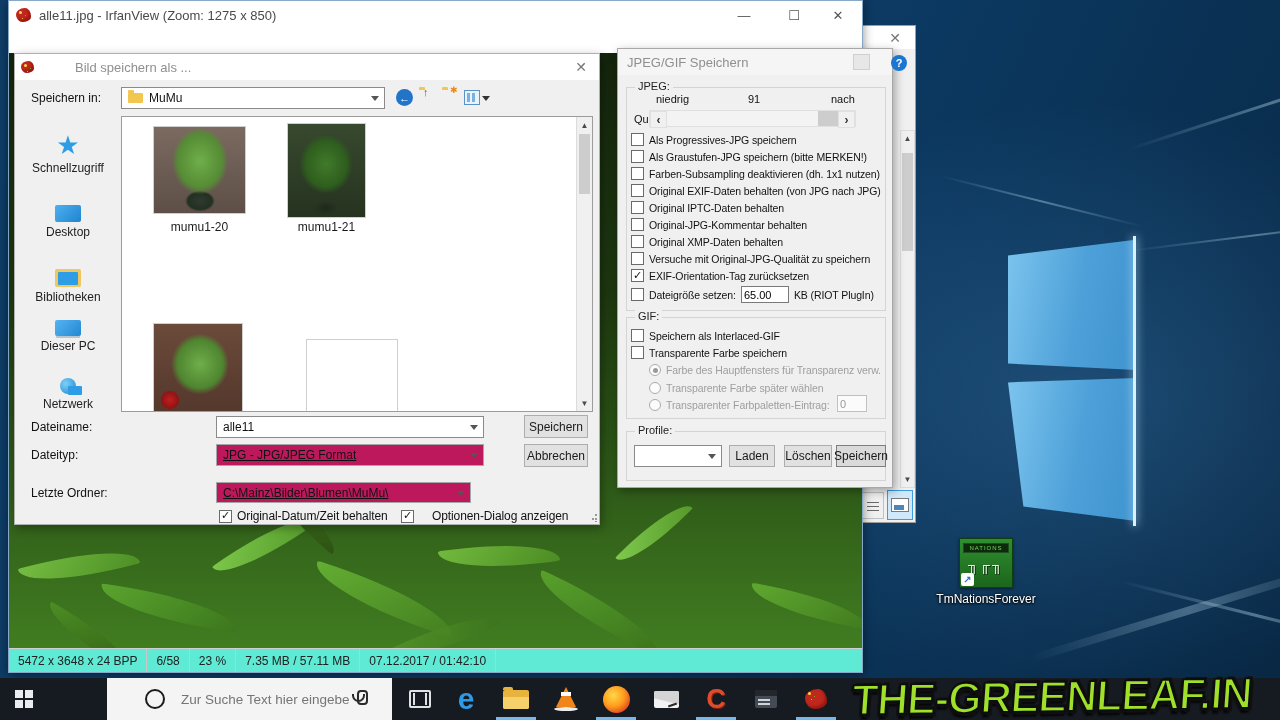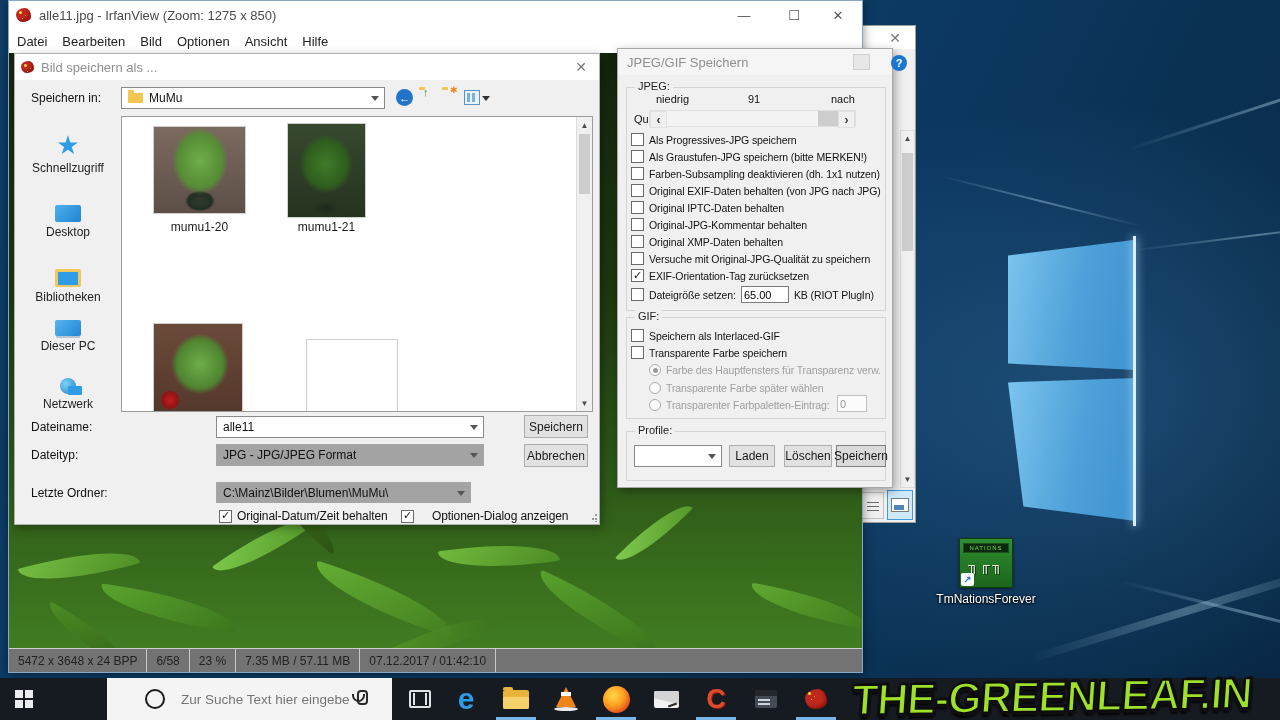--- a/index.html
+++ b/index.html
@@ -19,21 +19,21 @@
   .pane1{left:1008px;top:240px;width:128px;height:130px;clip-path:polygon(0 12%,98% 0,100% 3%,100% 100%,0 95%);}
   .pane2{left:1008px;top:378px;width:128px;height:146px;clip-path:polygon(0 3%,100% 0,100% 98%,12% 88%);}
   .pane-edge{left:1133px;top:236px;width:3px;height:290px;background:#d9f1ff;box-shadow:0 0 10px #bfe6ff;}
 
   
   .btn{position:absolute;background:#e1e1e1;border:1px solid #adadad;display:flex;align-items:center;
     justify-content:center;font-size:12px;color:#1a1a1a;box-sizing:border-box;}
   .btn.strong{background:#dadada;border-color:#7f7f7f;}
   .combo{position:absolute;background:#fff;border:1px solid #8a8a8a;display:flex;align-items:center;
     font-size:12px;color:#111;padding:0 6px;box-sizing:border-box;white-space:nowrap;overflow:hidden;}
-  .combo.gray{background:#a3a3a3;border-color:#a6a6a6;}
+  .combo.gray{background:#be185d;border-color:#a6a6a6;text-decoration:underline;}
   .carr{position:absolute;right:5px;top:50%;margin-top:-2px;width:0;height:0;
     border-left:4px solid transparent;border-right:4px solid transparent;border-top:5px solid #555;}
   .cb{width:13px;height:13px;background:#fff;border:1px solid #6a6a6a;box-sizing:border-box;flex:none;
     display:inline-flex;align-items:center;justify-content:center;font-size:11px;color:#111;}
   .cb.checked::before{content:"✓";font-weight:bold;margin-top:-1px;}
   .radio{width:12px;height:12px;border:1px solid #ababab;border-radius:50%;background:#fcfcfc;flex:none;
     display:inline-flex;align-items:center;justify-content:center;box-sizing:border-box;}
   .radio.sel::before{content:"";width:5px;height:5px;border-radius:50%;background:#9a9a9a;}
   .cbrow{position:absolute;display:flex;align-items:center;gap:5px;}
   .cbl{font-size:10.5px;color:#111;white-space:nowrap;letter-spacing:-0.1px;}
@@ -53,29 +53,29 @@
   .leaf{position:absolute;border-radius:4% 96% 4% 96%;}
 
   
   #main-window{position:absolute;left:8px;top:0;width:855px;height:673px;background:#fff;
     border:1px solid #88a8c8;box-sizing:border-box;box-shadow:0 2px 10px rgba(0,0,0,.45);}
   #main-title{height:28px;display:flex;align-items:center;background:#fff;font-size:13px;color:#4a4a4a;}
   #main-menu{position:absolute;left:0;top:28px;right:0;height:24px;background:#fff;display:flex;
     align-items:center;gap:15px;padding-left:8px;font-size:13px;color:#222;}
   #client{position:absolute;left:0;top:52px;width:853px;height:598px;overflow:hidden;
     background:linear-gradient(180deg,#14250c 0%,#1d3810 40%,#2e5a18 72%,#417d21 100%);}
-  #statusbar{position:absolute;left:0;bottom:0;right:0;height:23px;background:#737373;border-top:1px solid #d0d0d0;
+  #statusbar{position:absolute;left:0;bottom:0;right:0;height:23px;background:#5eead4;border-top:1px solid #d0d0d0;
     display:flex;align-items:center;font-size:12px;color:#222;}
   .st-seg{padding:0 9px;border-right:1px solid #c8c8c8;height:100%;display:flex;align-items:center;white-space:nowrap;}
   .wbtn{width:46px;height:28px;display:flex;align-items:center;justify-content:center;color:#555;font-size:13px;}
 
   
   #save-dialog{position:absolute;left:14px;top:53px;width:586px;height:472px;background:#f0f0f0;
     border:1px solid #b0b0b0;box-sizing:border-box;box-shadow:2px 3px 9px rgba(0,0,0,.35);}
-  #save-title{height:26px;background:#fff;display:flex;align-items:center;font-size:13px;color:#8f8f8f;}
+  #save-title{height:26px;background:#fff;display:flex;align-items:center;font-size:13px;color:#8f8f8f;gap:34px;}
   .fieldlab{position:absolute;font-size:12px;color:#111;white-space:nowrap;}
   #file-list{position:absolute;left:106px;top:62px;width:472px;height:296px;background:#fff;
     border:1px solid #9c9c9c;box-sizing:border-box;overflow:hidden;}
   .thumb{position:absolute;box-shadow:0 0 0 1px #cfcfcf;}
   .thumb-label{position:absolute;font-size:12px;color:#1a1a1a;text-align:center;}
   #sd-sidebar{position:absolute;left:10px;top:62px;width:86px;height:296px;}
   .sb-item{position:absolute;left:0;width:86px;text-align:center;color:#222;font-size:12px;}
   .sb-ico{height:32px;display:flex;align-items:flex-end;justify-content:center;margin-bottom:3px;}
 
   
@@ -148,28 +148,20 @@
     </div>
   </div>
 
   <div id="main-window">
     <div id="main-title">
       <span class="splat" style="width:15px;height:14px;margin:0 8px 0 7px;"></span>
       <span>alle11.jpg - IrfanView (Zoom: 1275 x 850)</span>
       <span class="wbtn" style="position:absolute;left:712px;">—</span>
       <span class="wbtn" style="position:absolute;left:762px;">☐</span>
       <span class="wbtn" style="position:absolute;left:806px;">✕</span>
-    </div>
-    <div id="main-menu">
-      <span>Datei</span>
-      <span>Bearbeiten</span>
-      <span>Bild</span>
-      <span>Optionen</span>
-      <span>Ansicht</span>
-      <span>Hilfe</span>
     </div>
 
     <div id="client">
       <span class="leaf" style="left:10px;top:500px;width:120px;height:26px;background:linear-gradient(135deg,#74bd41,#4e8f26);transform:rotate(-15deg);"></span>
       <span class="leaf" style="left:90px;top:540px;width:140px;height:30px;background:linear-gradient(135deg,#5aa42e,#3c761d);transform:rotate(8deg);"></span>
       <span class="leaf" style="left:200px;top:480px;width:110px;height:24px;background:linear-gradient(135deg,#7cc74a,#549a2a);transform:rotate(-35deg);"></span>
       <span class="leaf" style="left:300px;top:530px;width:150px;height:32px;background:linear-gradient(135deg,#63ae33,#447f20);transform:rotate(18deg);"></span>
       <span class="leaf" style="left:430px;top:490px;width:120px;height:26px;background:linear-gradient(135deg,#71ba3d,#4c8c24);transform:rotate(-8deg);"></span>
       <span class="leaf" style="left:520px;top:545px;width:140px;height:30px;background:linear-gradient(135deg,#58a12c,#3b731c);transform:rotate(25deg);"></span>
       <span class="leaf" style="left:640px;top:500px;width:130px;height:28px;background:linear-gradient(135deg,#6cb538,#478421;);transform:rotate(-20deg);"></span>

